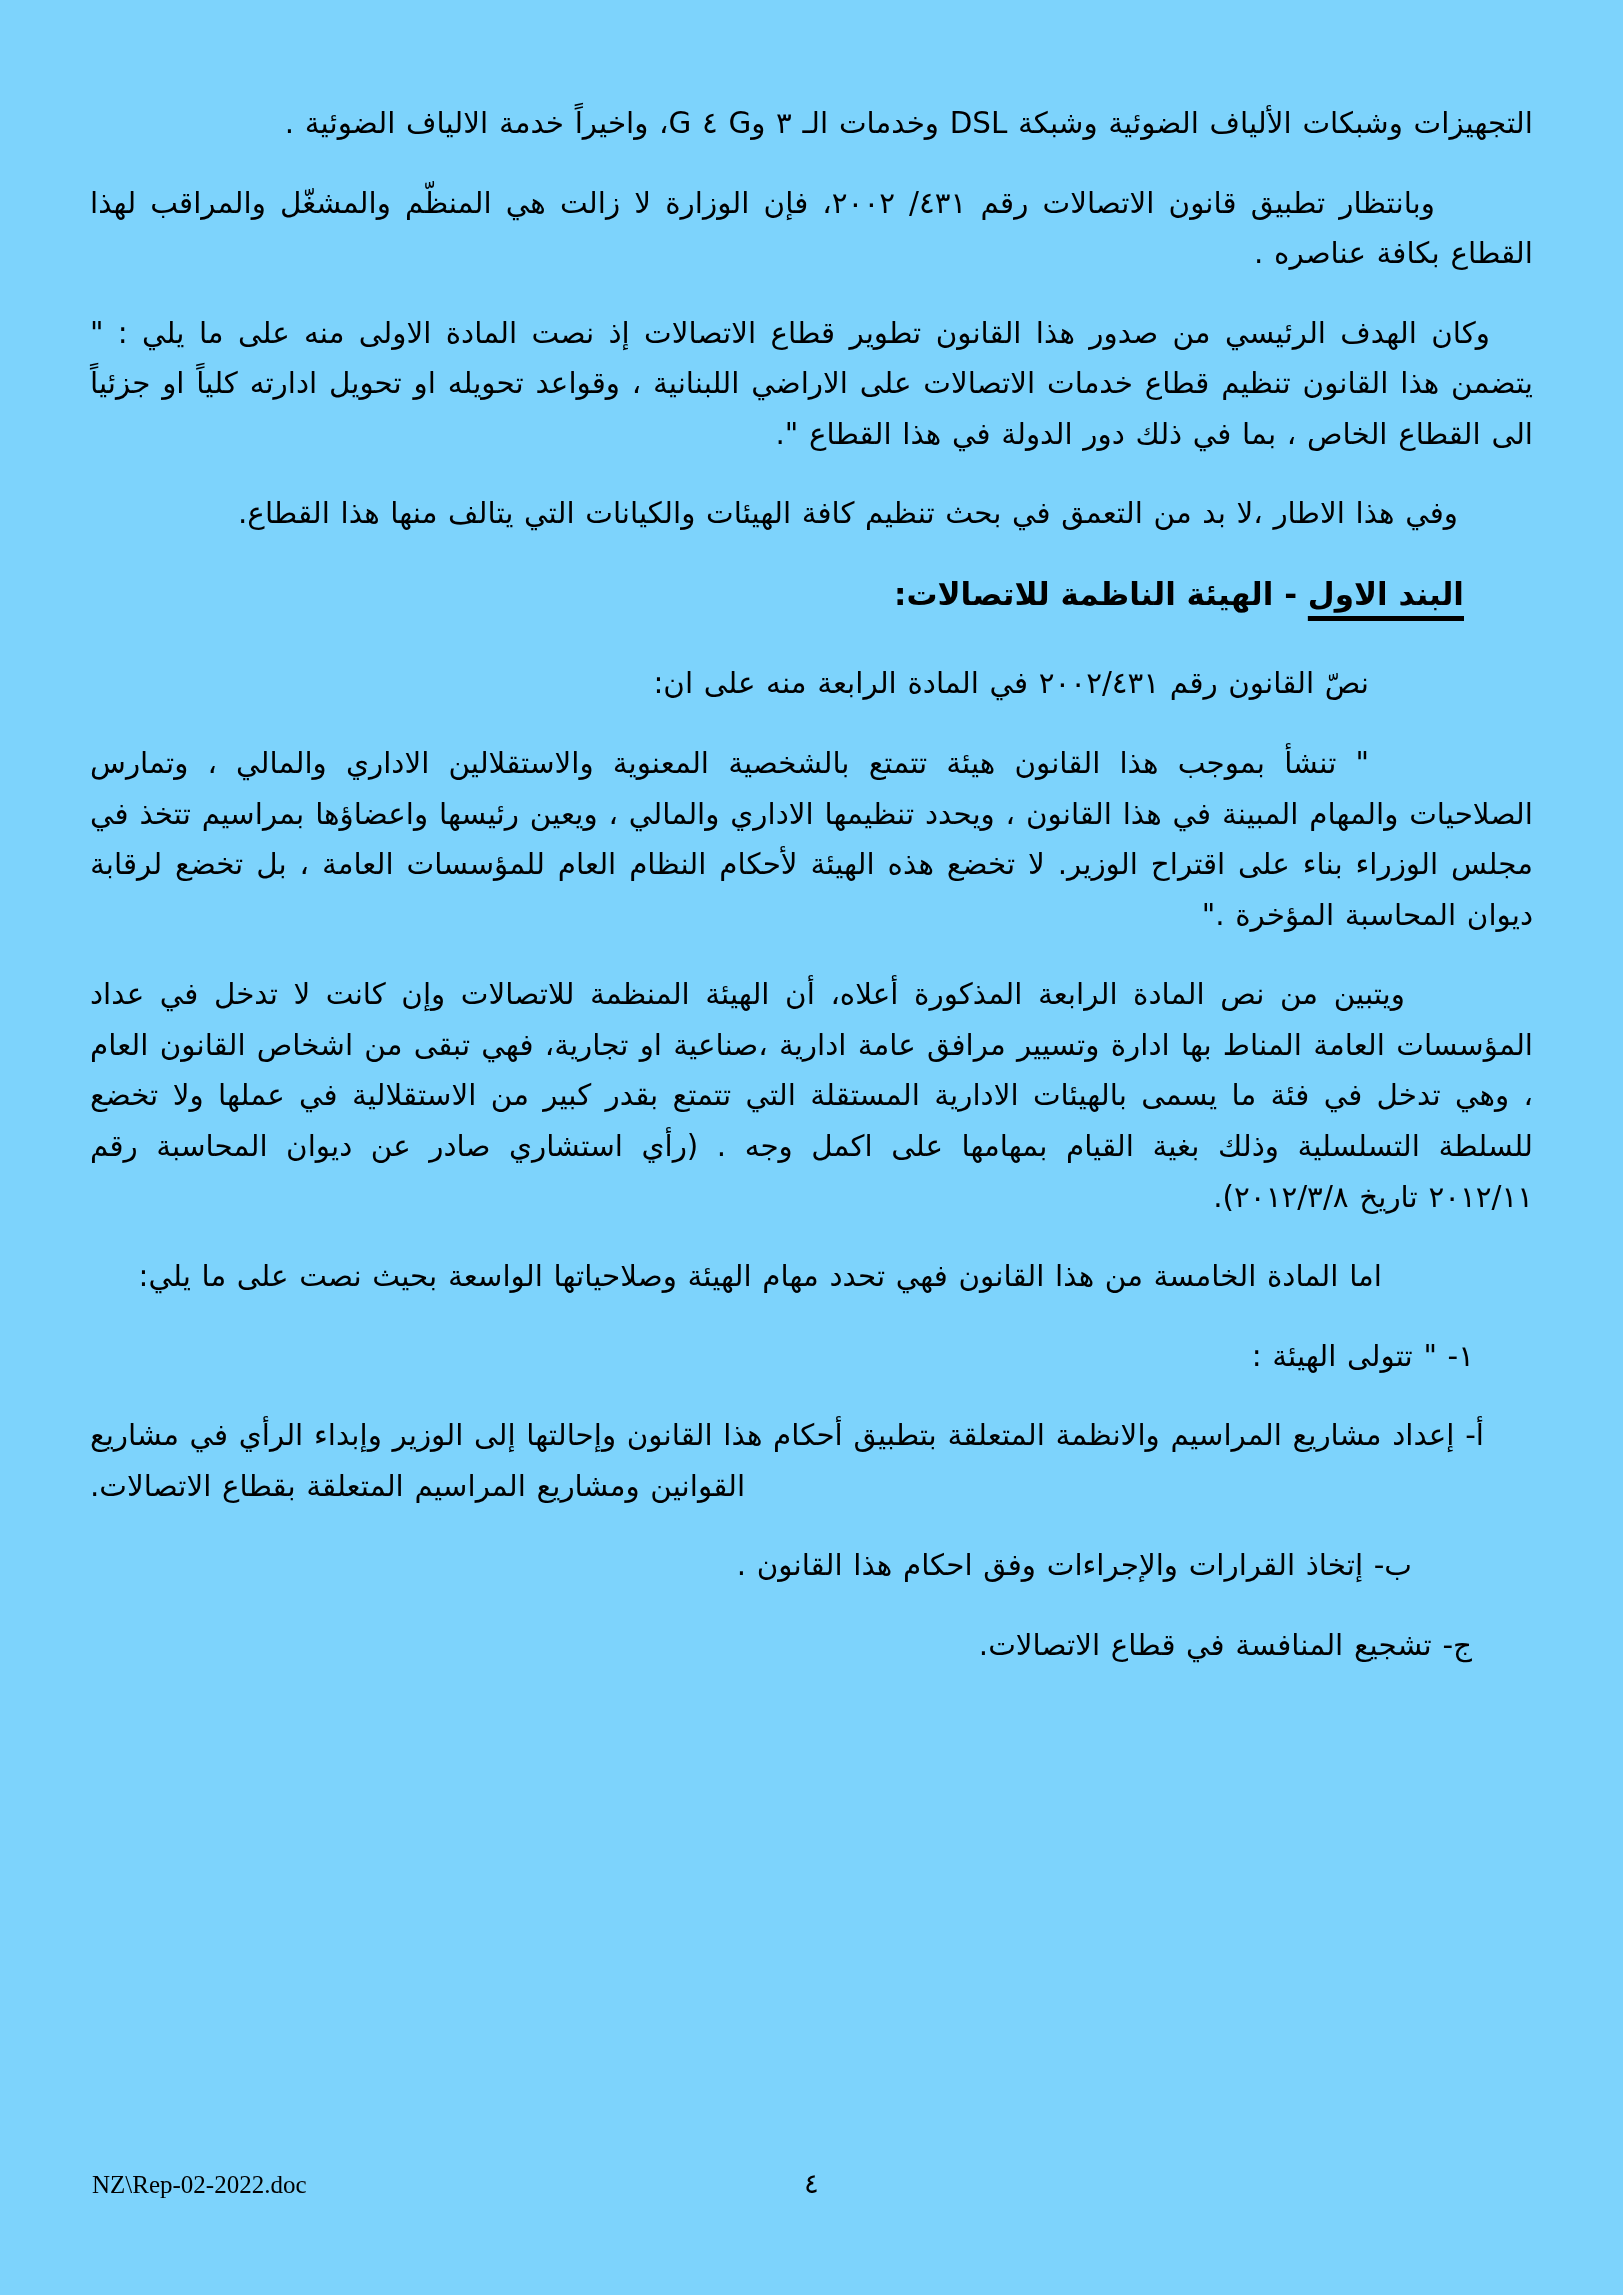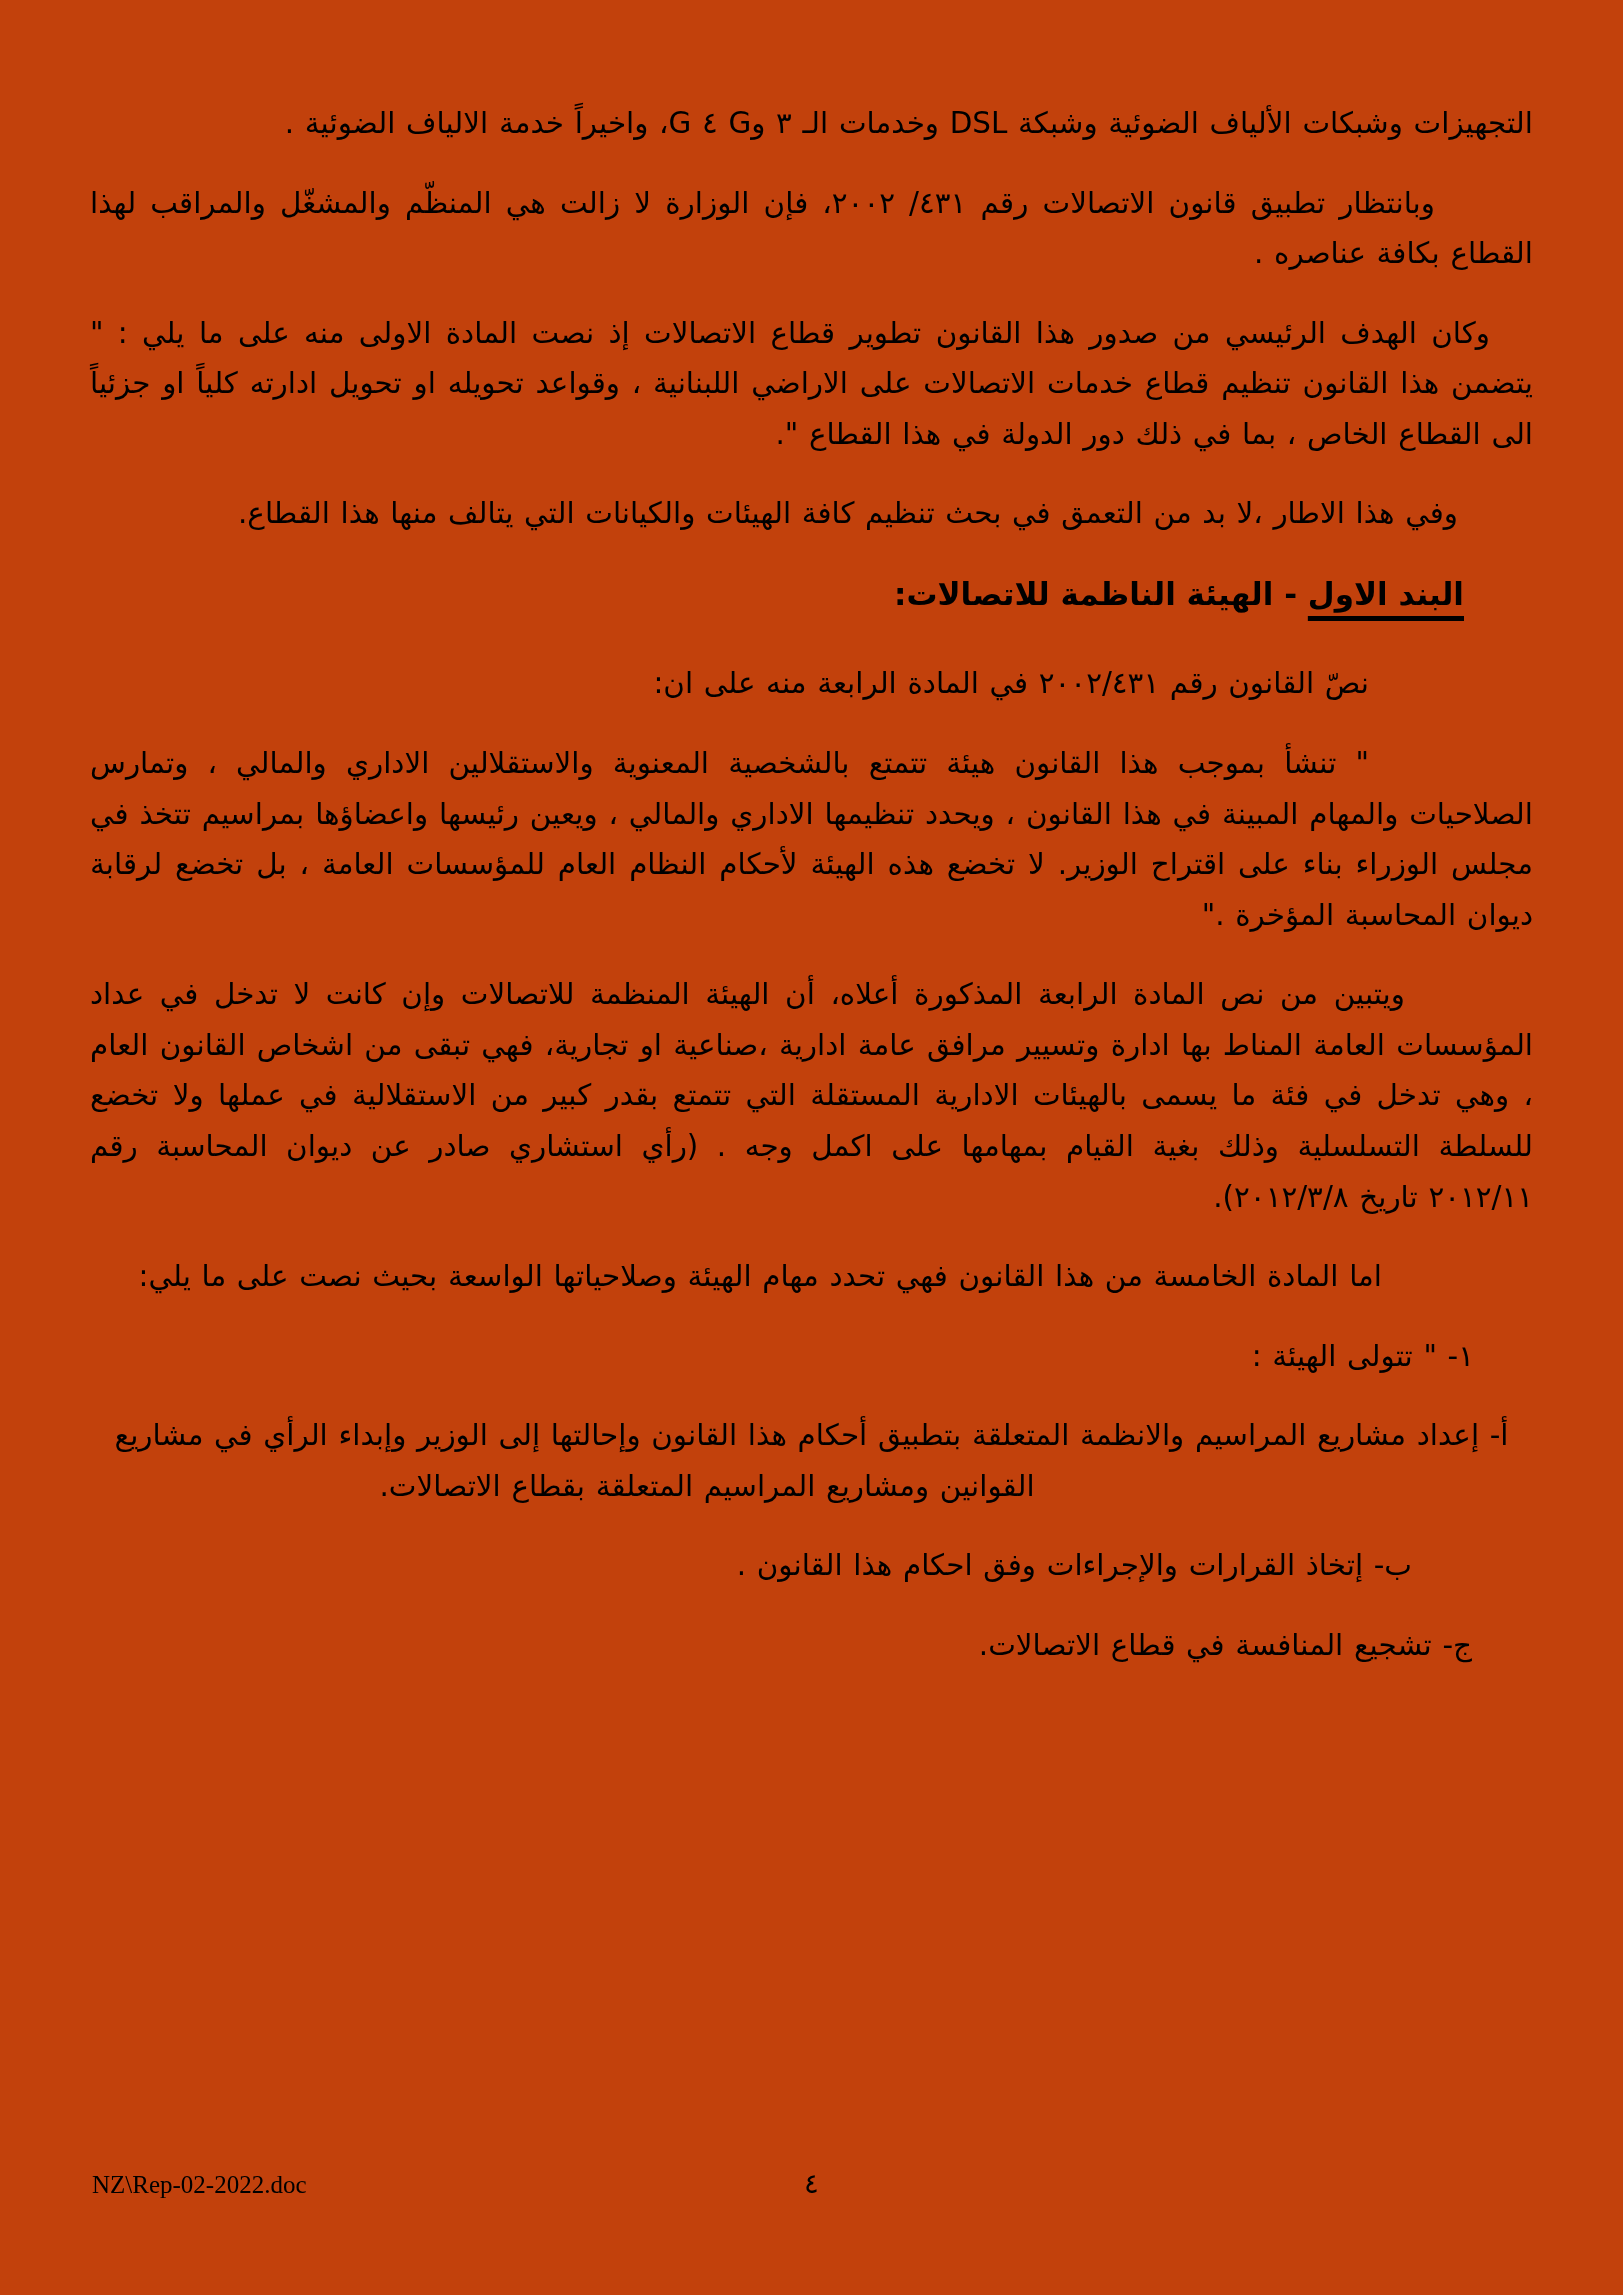--- a/index.html
+++ b/index.html
@@ -1,21 +1,21 @@
 <!DOCTYPE html>
 <html lang="ar" dir="rtl" style="font-size:10.5px"><head>
 <meta charset="utf-8">
 <style>
   * { margin: 0; padding: 0; box-sizing: border-box; }
   html, body { background: #ffffff; }
   .page {
     position: relative;
     width: 1623px;
     height: 2295px;
-    background: #c2410c;
+    background: #7dd3fc;
     overflow: hidden;
     direction: rtl;
     color: #000000;
     font-family: "DejaVu Sans", sans-serif;
   }
   .content {
     position: absolute;
     top: 98px;
     right: 90px;
     width: 1443px;
@@ -56,21 +56,21 @@
   
   .mr-90  { margin-right: 59px; }
   .mr-105 { margin-right: 69px; }
   .mr-160 { margin-right: 105px; }
   .mr-185 { margin-right: 121px; }
   .mr-200 { margin-right: 61px; }
   
   .hang {
     padding-right: 209px;
     text-indent: -209px;
-    text-align: center;
+    text-align: left;
   }
   .footer {
     position: absolute;
     top: 2167px;
     left: 92px;
     right: 92px;
     height: 46px;
     direction: ltr;
   }
   .file-ref {

